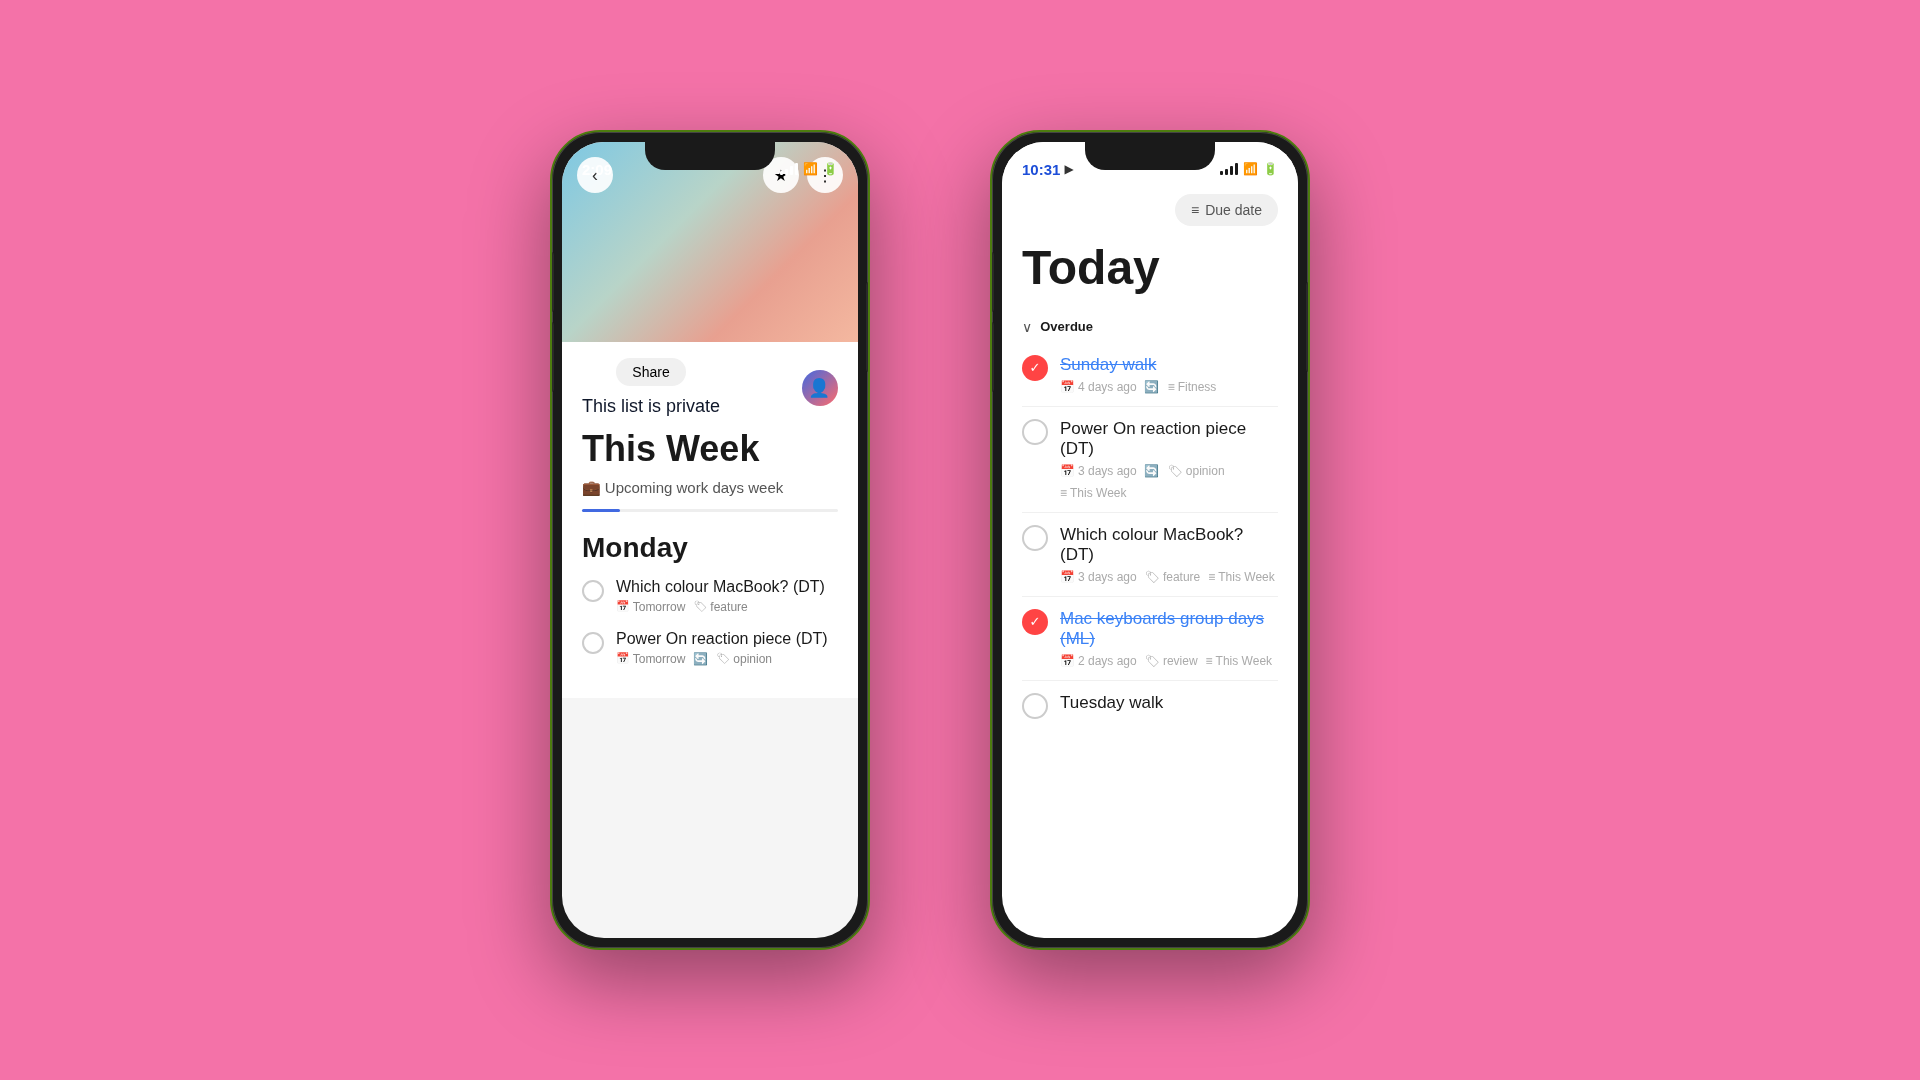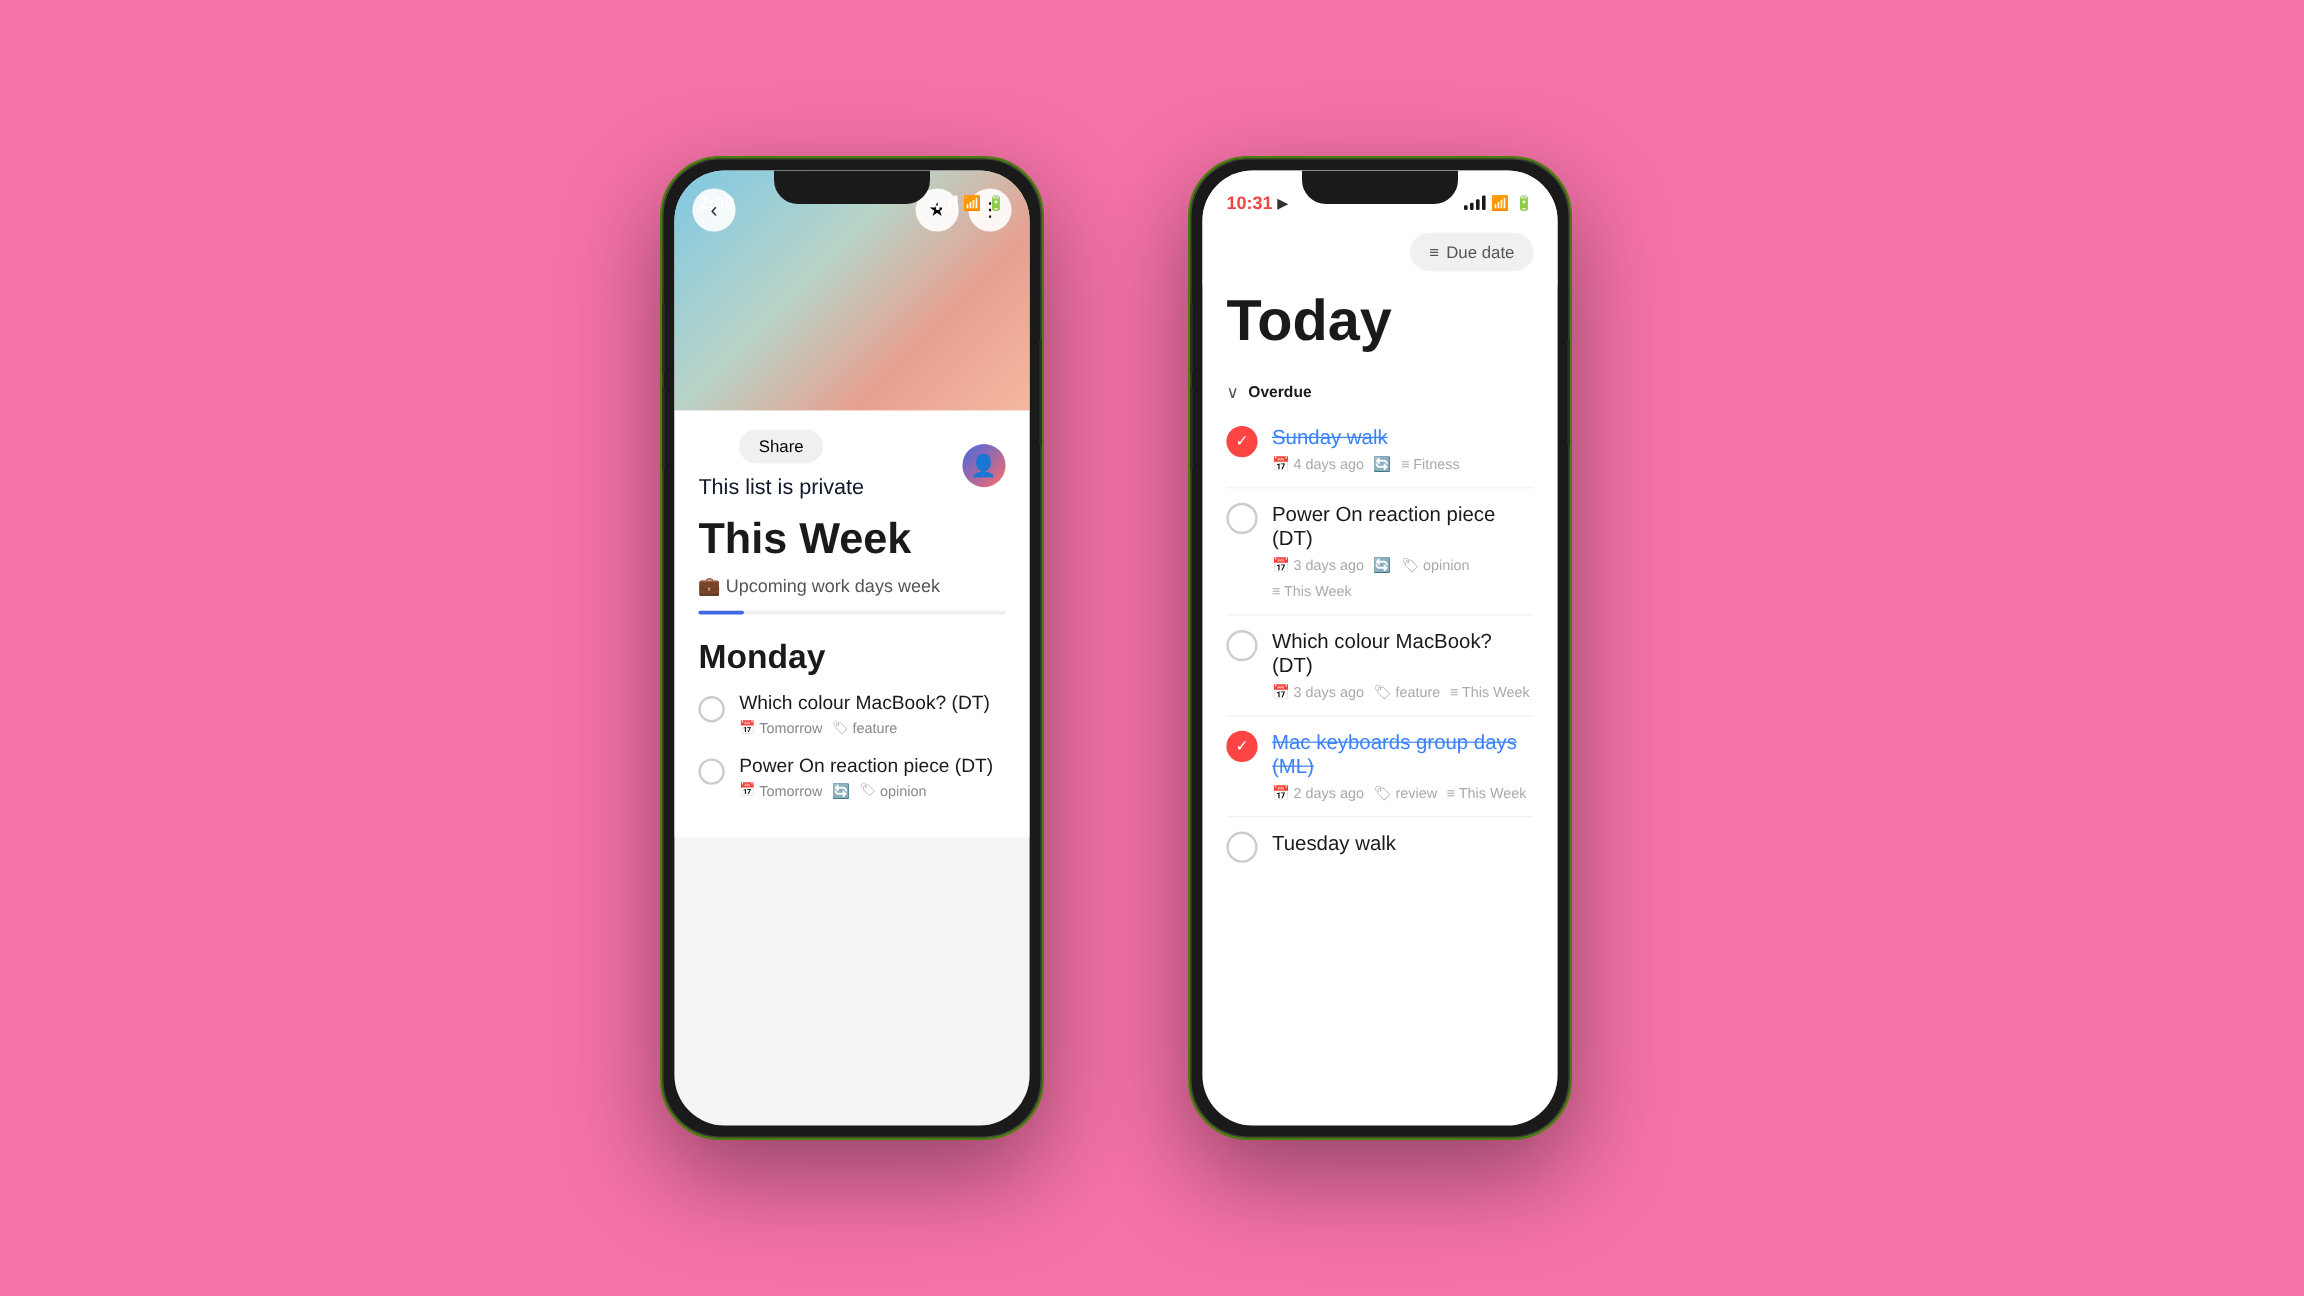--- a/index.html
+++ b/index.html
@@ -66,21 +66,21 @@
       position: relative;
       z-index: 10;
     }
 
     .status-bar.light { background: transparent; }
     .status-bar.white-bg { background: white; }
 
     .status-time {
       font-size: 15px;
       font-weight: 600;
-      color: #ef4444;
+      color: #1d4ed8;
     }
 
     .status-time.light-text { color: white; }
 
     .status-icons {
       display: flex;
       align-items: center;
       gap: 5px;
     }
 

